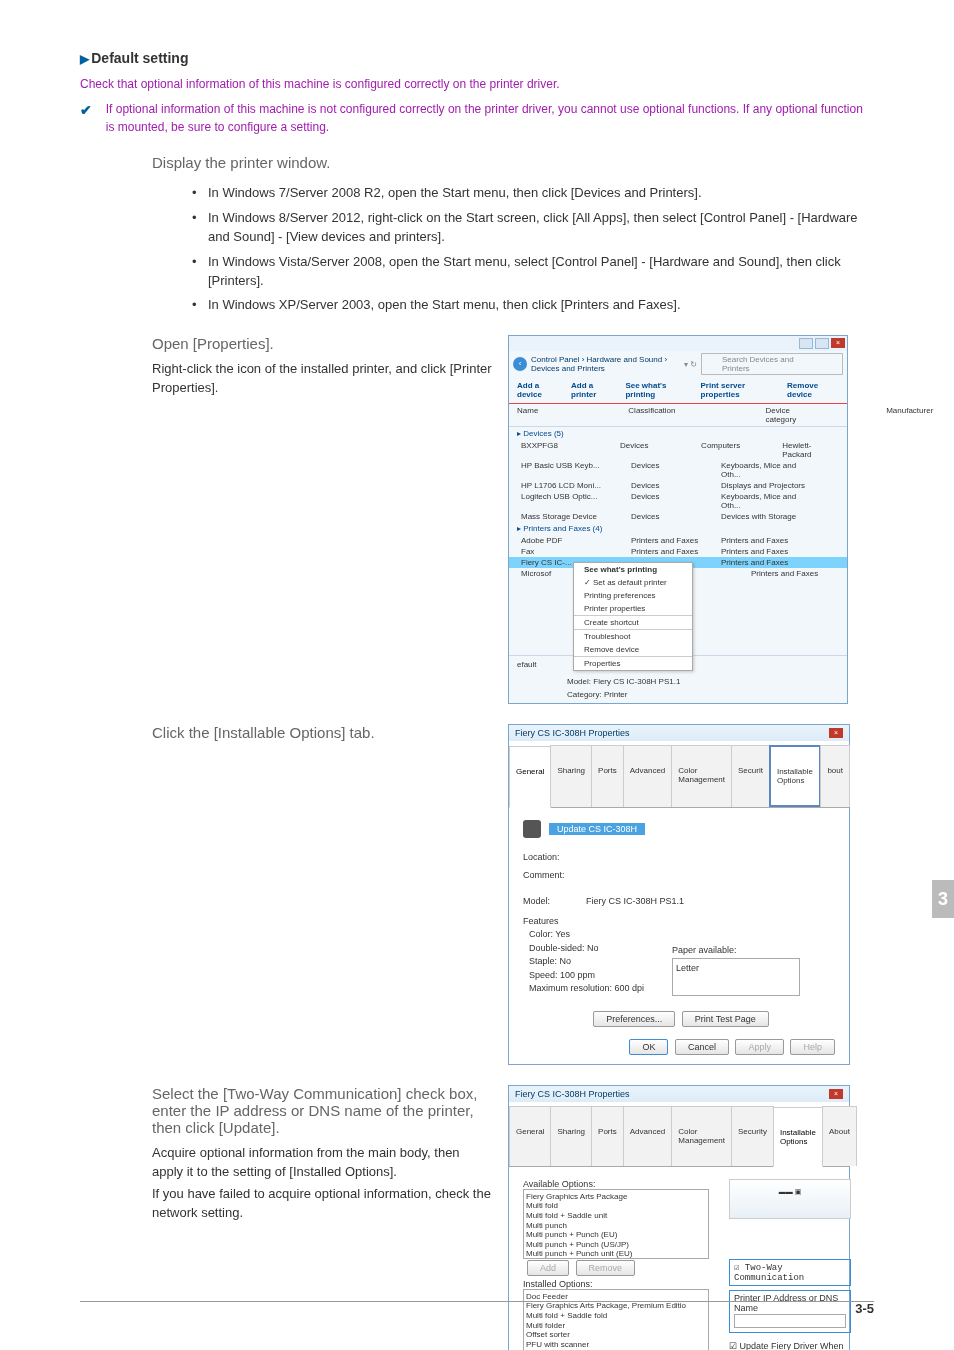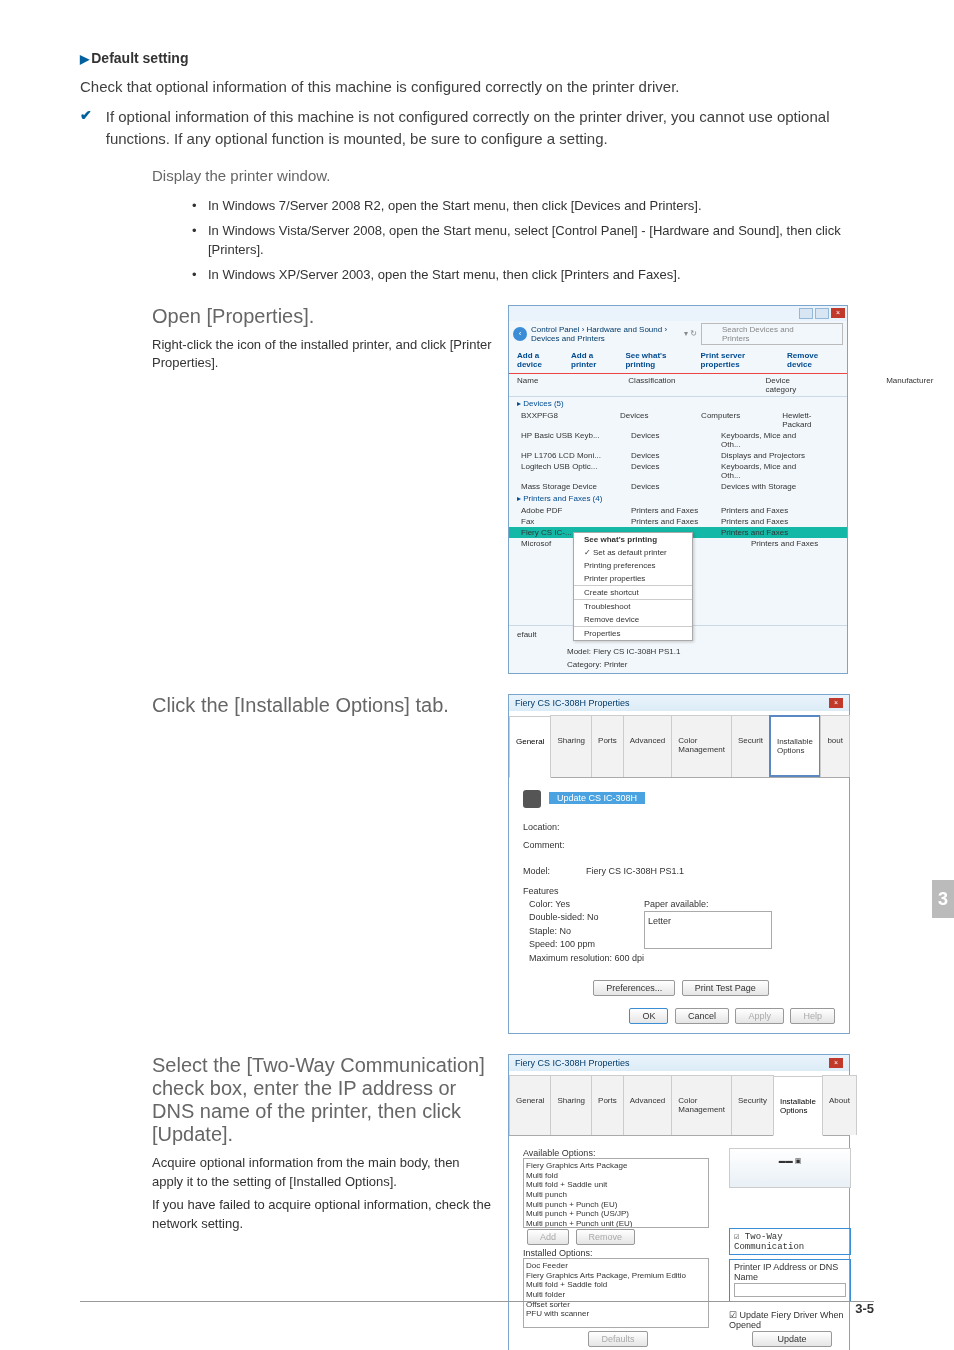--- a/index.html
+++ b/index.html
@@ -30,22 +30,22 @@
       font-size: 14px;
       color: #333;
       margin-bottom: 10px;
     }
     .arrow {
       color: #00619e;
       font-size: 12px;
       margin-right: 2px;
     }
     .body-text {
-      font-size: 15px;
-      color: #404040;
+      font-size: 12px;
+      color: #a21caf;
       margin-bottom: 8px;
       line-height: 1.45;
     }
     .check-row {
       display: flex;
       align-items: flex-start;
       margin-bottom: 6px;
     }
     .checkmark {
       color: #00619e;
@@ -84,21 +84,21 @@
       display: flex;
       align-items: flex-start;
       margin-top: 20px;
     }
     .step-text {
       width: 340px;
       margin-left: 72px;
       margin-right: 16px;
     }
     .step-text .title {
-      font-size: 20px;
+      font-size: 15px;
       color: #666;
       margin-bottom: 8px;
     }
     .step-text .desc {
       font-size: 13px;
       color: #333;
       line-height: 1.45;
     }
     .screenshot {
       width: 340px;
@@ -146,21 +146,21 @@
     .devrow {
       padding: 1px 12px;
       font-size: 8px;
       display: flex;
     }
     .devrow .c1 { width: 110px; }
     .devrow .c2 { width: 90px; }
     .devrow .c3 { width: 90px; }
     .devrow .c4 { }
     .highlight-row {
-      background: #14b8a6;
+      background: #7dd3fc;
     }
     .context {
       background: #fff;
       border: 1px solid #aaa;
       width: 118px;
       margin-left: 36px;
       box-shadow: 1px 1px 3px rgba(0,0,0,0.2);
     }
     .context div {
       padding: 2px 10px;
@@ -238,20 +238,22 @@
     }
     .feat {
       margin-top: 10px;
     }
     .feat-h {
       font-size: 9px;
       margin-bottom: 2px;
     }
     .feat-cols {
       display: flex;
+      gap: 28px;
+      align-items: flex-end;
     }
     .feat-col {
       font-size: 9px;
       line-height: 1.5;
     }
     .list-box {
       border: 1px solid #aaa;
       padding: 3px;
       width: 120px;
       height: 30px;
@@ -345,20 +347,21 @@
   <div class="body-text">Check that optional information of this machine is configured correctly on the printer driver.</div>
 
   <div class="check-row">
     <span class="checkmark">✔</span>
     <div class="body-text" style="margin:0">If optional information of this machine is not configured correctly on the printer driver, you cannot use optional functions. If any optional function is mounted, be sure to configure a setting.</div>
   </div>
 
   <div class="step-left">Display the printer window.</div>
   <ul class="bullets">
     <li>In Windows 7/Server 2008 R2, open the Start menu, then click [Devices and Printers].</li>
+    <li>In Windows 8/Server 2012, right-click on the Start screen, click [All Apps], then select [Control Panel] - [Hardware and Sound] - [View devices and printers].</li>
     <li>In Windows Vista/Server 2008, open the Start menu, select [Control Panel] - [Hardware and Sound], then click [Printers].</li>
     <li>In Windows XP/Server 2003, open the Start menu, then click [Printers and Faxes].</li>
   </ul>
 
   <div class="step-row">
     <div class="step-text">
       <div class="title">Open [Properties].</div>
       <div class="desc">Right-click the icon of the installed printer, and click [Printer Properties].</div>
     </div>
     <div class="win-frame screenshot">

